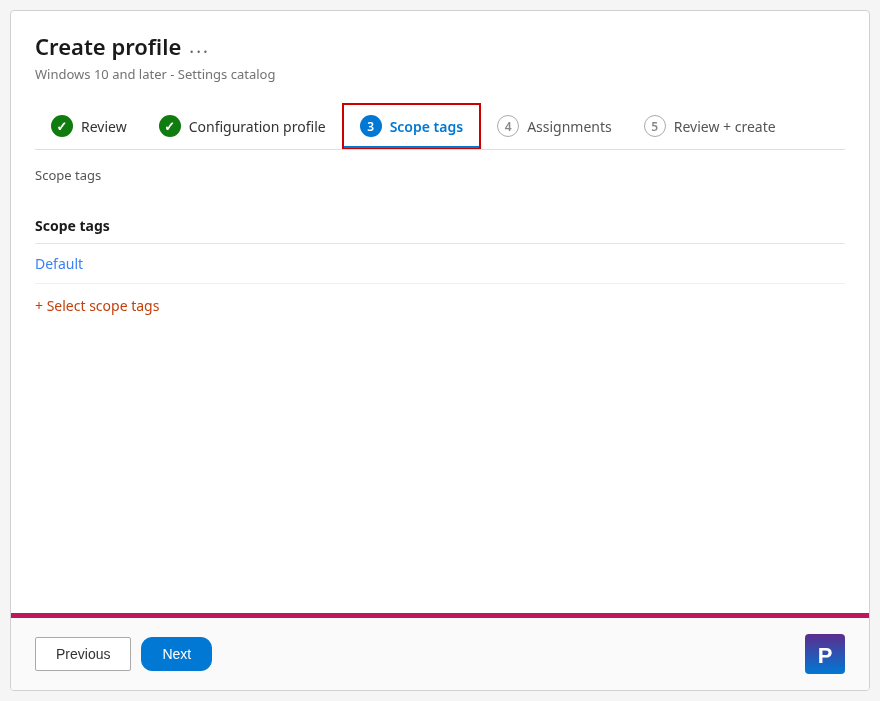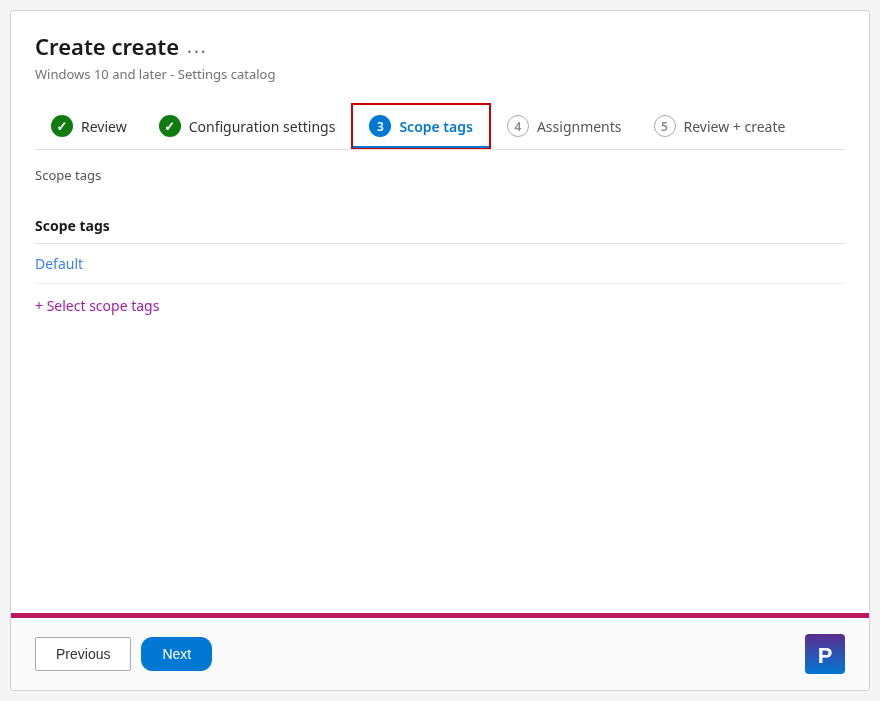--- a/index.html
+++ b/index.html
@@ -132,21 +132,21 @@
       border-bottom: 1px solid #e5e5e5;
       margin-bottom: 0;
     }
     .section-row {
       padding: 10px 0;
       font-size: 14px;
       color: #3b82f6;
       border-bottom: 1px solid #f0f0f0;
     }
     .select-link {
-      color: #a21caf;
+      color: #c2410c;
       font-size: 14px;
       cursor: pointer;
       text-decoration: none;
       display: inline-block;
       margin-top: 12px;
     }
     .footer {
       padding: 16px 24px;
       border-top: 5px solid #be185d;
       display: flex;
@@ -181,39 +181,39 @@
       width: 40px;
       height: 40px;
     }
   </style>
 </head>
 <body>
 
 <div class="window">
   <div class="header">
     <div class="title-row">
-      <span class="page-title">Create create</span>
+      <span class="page-title">Create profile</span>
       <span class="ellipsis">...</span>
     </div>
     <div class="subtitle">Windows 10 and later - Settings catalog</div>
 
     <div class="tabs-row">
 
       <div class="tab-item completed">
         <div class="tab-circle done">
           <span class="checkmark">✓</span>
         </div>
         <span>Review</span>
       </div>
 
       <div class="tab-item completed">
         <div class="tab-circle done">
           <span class="checkmark">✓</span>
         </div>
-        <span>Configuration settings</span>
+        <span>Configuration profile</span>
       </div>
 
       <div class="tab-item active">
         <div class="tab-circle active-circle">
           <span>3</span>
         </div>
         <span>Scope tags</span>
       </div>
 
       <div class="tab-item">

